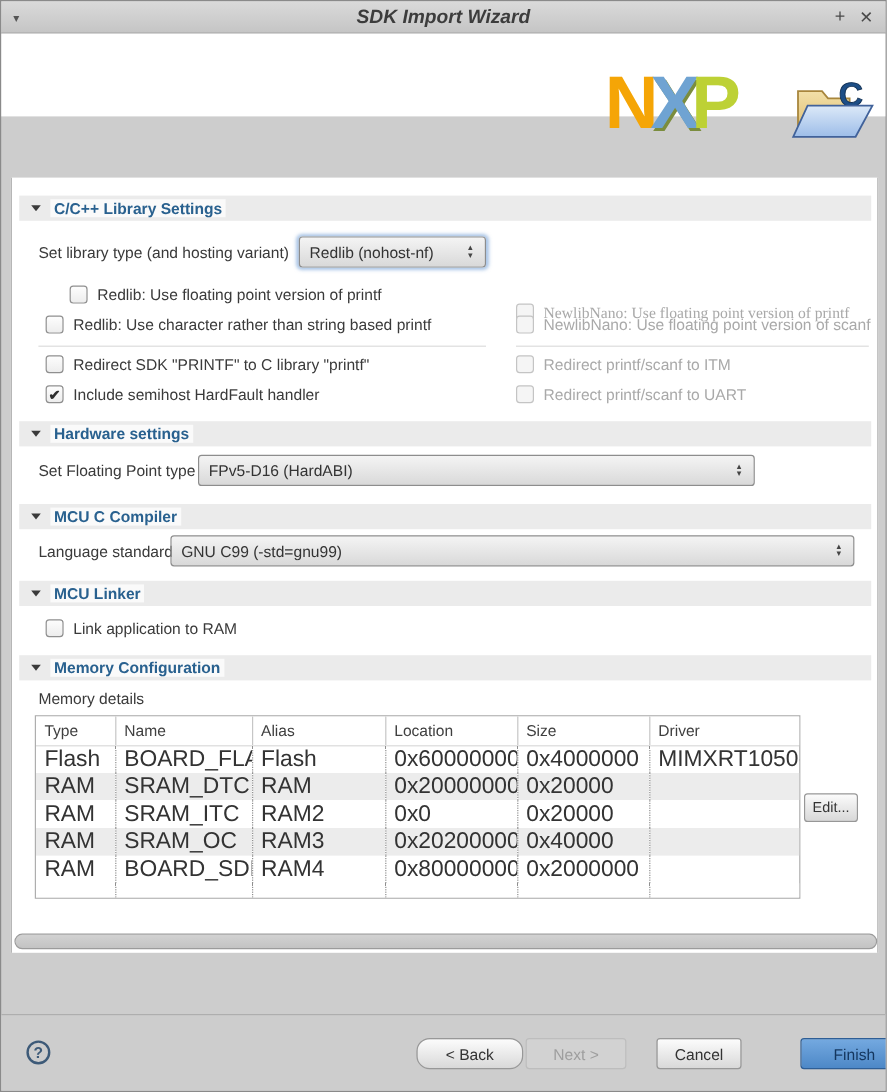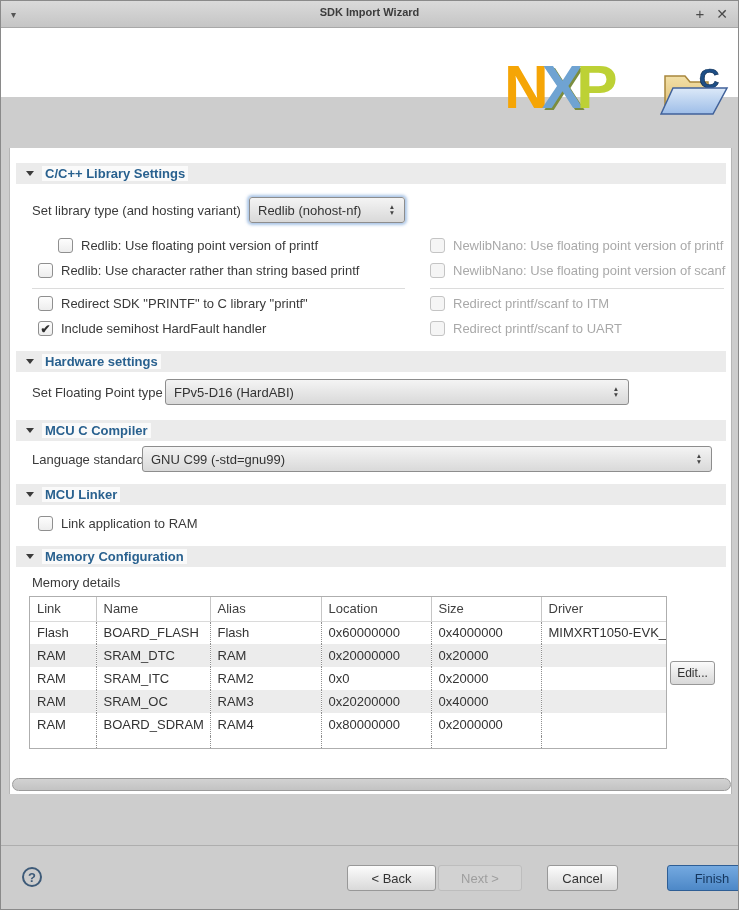--- a/index.html
+++ b/index.html
@@ -5,21 +5,21 @@
   * { margin:0; padding:0; box-sizing:border-box; }
   html,body { width:739px; height:910px; }
   body { font-family:"Liberation Sans", sans-serif; font-size:13px; color:#3a3a3a; background:#ffffff; }
 
   .window { position:relative; width:739px; height:910px; background:#cdcdcd; border:1px solid #8a8a8a; overflow:hidden; }
 
   
   .titlebar { position:absolute; left:0; top:0; width:100%; height:27px;
     background:linear-gradient(#dadada,#c5c5c5); border-bottom:1px solid #a8a8a8; }
   .titlebar .menu-tri { position:absolute; left:10px; top:8px; font-size:10px; color:#555; cursor:default; }
-  .titlebar .title { position:absolute; left:0; right:0; top:5px; text-align:center; font-weight:bold; font-size:11px; color:#3c3c3c; }
+  .titlebar .title { position:absolute; left:0; right:0; top:5px; text-align:center; font-weight:bold; font-size:16px; color:#3c3c3c;font-style:italic; }
   .titlebar .btn-max { position:absolute; right:30px; top:4px; font-size:15px; color:#4a4a4a; width:16px; text-align:center; }
   .titlebar .btn-close { position:absolute; right:8px; top:5px; font-size:14px; color:#4a4a4a; width:16px; text-align:center; }
 
   
   .banner { position:absolute; left:0; top:27px; width:100%; height:69px; background:#ffffff; }
   .nxp-logo { position:absolute; left:503px; top:26px; height:62px; display:flex; align-items:flex-end;
     font-weight:bold; font-size:62px; line-height:58px; letter-spacing:-7px; font-family:"Liberation Sans",sans-serif; }
   .nxp-n { color:#f5a506; }
   .nxp-x { color:#6fa3d2; text-shadow:2px 2px 0 #7b8d3e; }
   .nxp-p { color:#bdd135; }
@@ -68,21 +68,21 @@
 
   .mem-label { position:absolute; font-size:13px; color:#3a3a3a; }
 
   
   .mem-table-wrap { position:absolute; left:19px; top:448px; width:638px; height:153px;
     border:1px solid #aeaeae; background:#fff; overflow:hidden; }
   table.mem { border-collapse:collapse; table-layout:fixed; width:100%; }
   table.mem th { height:24px; font-weight:normal; text-align:left; padding:0 0 0 7px; font-size:13px; color:#3f3f3f;
     border-bottom:1px solid #dadada; background:#fff; white-space:nowrap; overflow:hidden; }
   table.mem th + th { border-left:1px solid #c6c6c6; }
-  table.mem td { height:23px; padding:0 0 0 7px; font-size:13px; color:#333; white-space:nowrap; overflow:hidden; }
+  table.mem td { height:23px; padding:0 0 0 7px; font-size:19px; color:#333; white-space:nowrap; overflow:hidden; }
   table.mem td + td { border-left:1px dotted #8f8f8f; }
   table.mem tr.alt td { background:#ececec; }
   table.mem tr.filler td { height:12px; background:#fff; }
 
   .edit-btn { position:absolute; left:660px; top:513px; width:45px; height:24px;
     background:linear-gradient(#fbfbfb,#d8d8d8); border:1px solid #979797; border-radius:3px;
     font-size:12px; color:#333; display:flex; align-items:center; justify-content:center; cursor:default; }
 
   .hscroll { position:absolute; left:2px; bottom:3px; width:719px; height:13px; border:1px solid #9b9b9b;
     border-radius:7px; background:linear-gradient(#d2d2d2,#c3c3c3); }
@@ -91,21 +91,21 @@
   .footer { position:absolute; left:0; bottom:0; width:100%; height:64px; background:#cdcdcd;
     border-top:1px solid #aeaeae; }
   .help-circle { position:absolute; left:21px; top:21px; width:20px; height:20px; border:2px solid #3d5a78;
     border-radius:50%; color:#3d5a78; font-weight:bold; font-size:13px;
     display:flex; align-items:center; justify-content:center; cursor:default; }
   .btn { position:absolute; top:19px; height:26px; background:linear-gradient(#fcfcfc,#d9d9d9);
     border:1px solid #989898; border-radius:3px; font-size:13px; color:#333;
     display:flex; align-items:center; justify-content:center; cursor:default; font-family:"Liberation Sans",sans-serif; }
   .btn.disabled { background:#d2d2d2; color:#9e9e9e; border-color:#bdbdbd; }
   .btn.primary { background:linear-gradient(#74a9e0,#4d88c7); border-color:#2e5e95; color:#14365e;margin-left:32px; }
-  .btn-back { left:346px; width:89px; }
+  .btn-back { left:346px; width:89px;border-radius:11px; }
   .btn-next { left:437px; width:84px; }
   .btn-cancel { left:546px; width:71px; }
   .btn-finish { left:634px; width:90px; }
 </style>
 </head>
 <body>
 
 <div class="window">
 
   <div class="titlebar">
@@ -151,21 +151,21 @@
     <span class="form-label" style="left:22px; top:55px;">Set library type (and hosting variant)</span>
     <div class="combo focused" style="left:239px; top:49px; width:156px;">
       <span class="combo-value">Redlib (nohost-nf)</span>
       <span class="spinner"></span>
     </div>
 
     <div class="cb-row" style="left:28px; top:89px;margin-left:20px;">
       <span class="cb"></span>
       <span class="cb-label">Redlib: Use floating point version of printf</span>
     </div>
-    <div class="cb-row disabled" style="left:420px; top:89px;">
+    <div class="cb-row disabled" style="left:420px; top:104px;font-family:Liberation Serif, serif;">
       <span class="cb"></span>
       <span class="cb-label">NewlibNano: Use floating point version of printf</span>
     </div>
     <div class="cb-row" style="left:28px; top:114px;">
       <span class="cb"></span>
       <span class="cb-label">Redlib: Use character rather than string based printf</span>
     </div>
     <div class="cb-row disabled" style="left:420px; top:114px;">
       <span class="cb"></span>
       <span class="cb-label">NewlibNano: Use floating point version of scanf</span>
@@ -231,21 +231,21 @@
         <colgroup>
           <col style="width:66px">
             <col style="width:114px">
             <col style="width:111px">
           <col style="width:110px">
             <col style="width:110px">
             <col style="width:127px">
         </colgroup>
         <thead>
           <tr>
-            <th>Link</th>
+            <th>Type</th>
             <th>Name</th>
             <th>Alias</th>
             <th>Location</th>
             <th>Size</th>
             <th>Driver</th>
           </tr>
         </thead>
         <tbody>
           <tr>
             <td>Flash</td>

